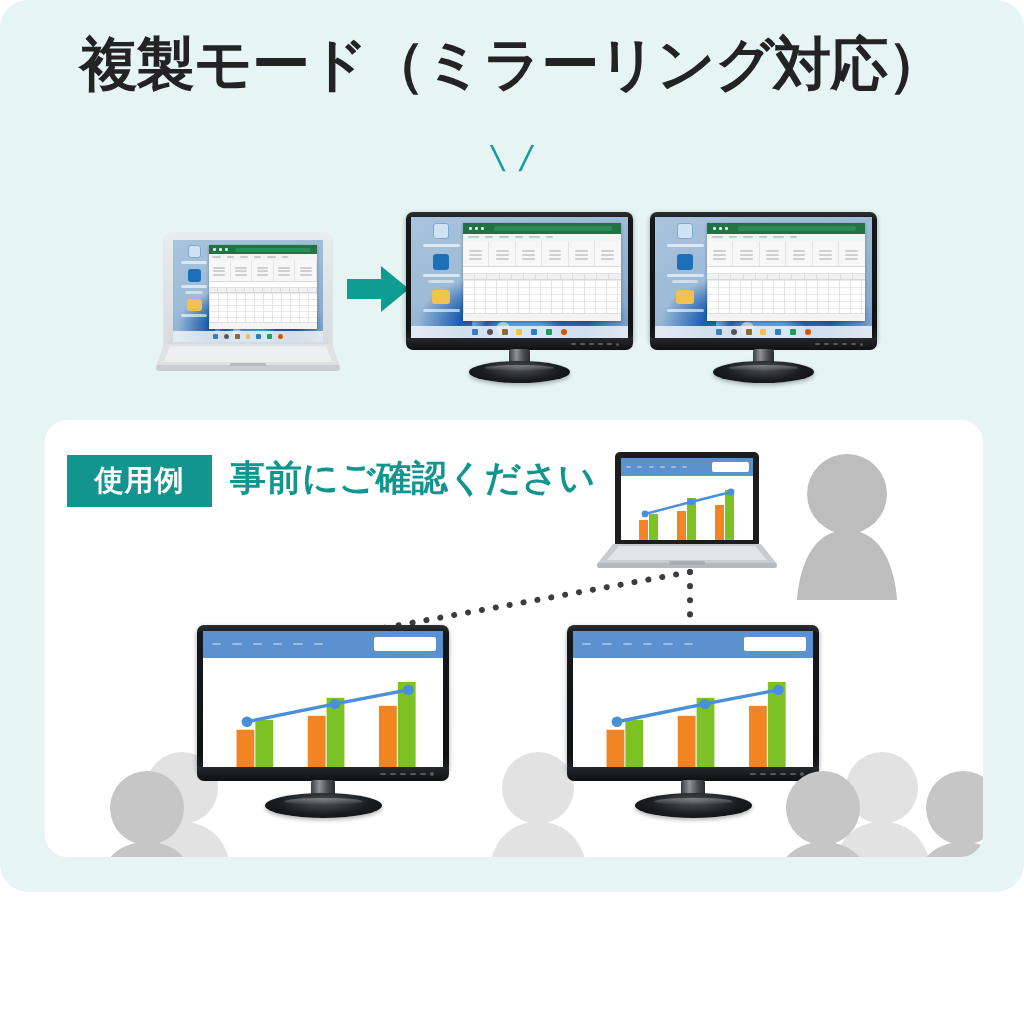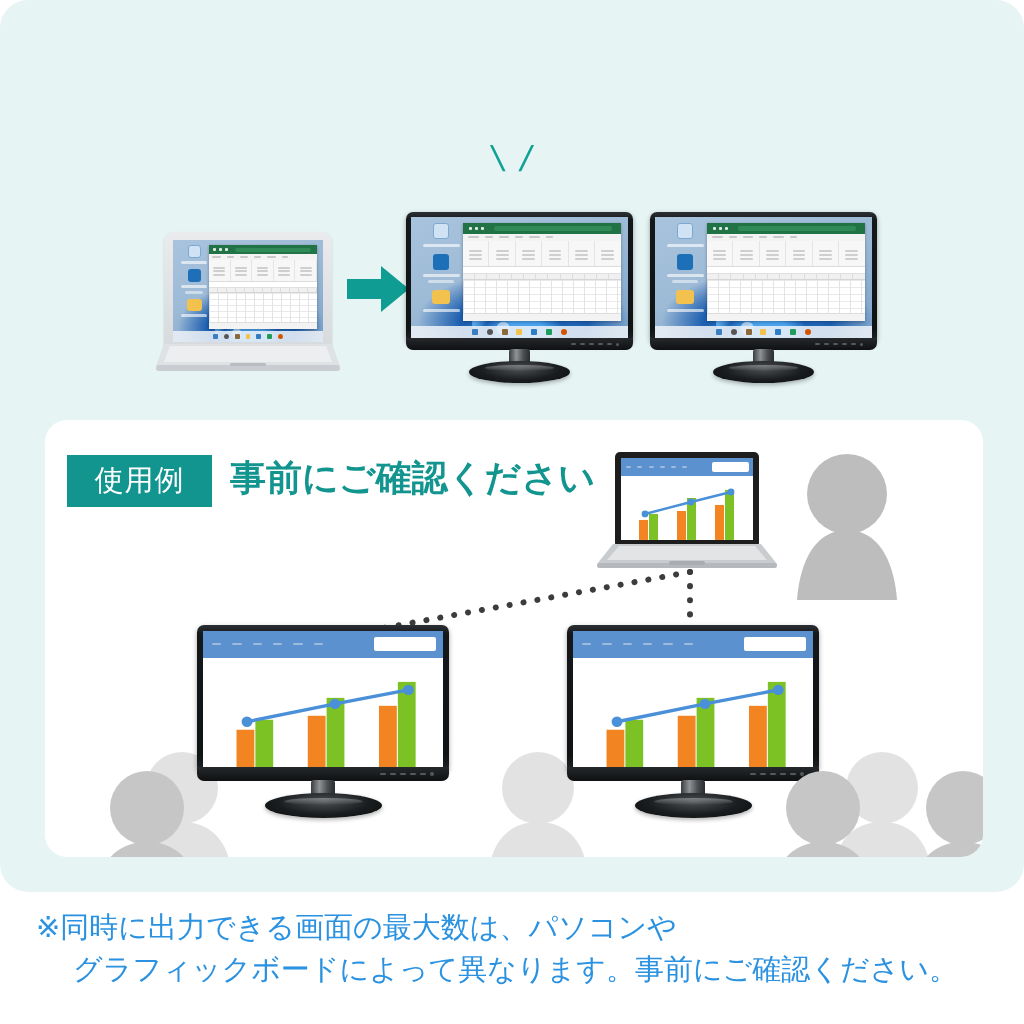--- a/index.html
+++ b/index.html
@@ -132,21 +132,21 @@
 
   
   .card{
     position:absolute; left:45px; top:420px; width:938px; height:437px;
     background:#ffffff; border-radius:22px; overflow:hidden;
   }
   .badge{
     position:absolute; left:22px; top:35px; width:145px; height:52px;
     background:#12948f; color:#ffffff;
     display:flex; align-items:center; justify-content:center;
-    font-size:29px; font-weight:400; letter-spacing:1px;
+    font-size:29px; font-weight:700; letter-spacing:1px;
   }
   .usage-head{
     position:absolute; left:185px; top:34px;
     color:#12948f; font-size:36px; font-weight:700; white-space:nowrap;
   }
 
   
   .browser{ position:absolute; left:0; top:0; width:100%; height:100%; background:#fff; }
   .br-bar{ position:absolute; left:0; top:0; width:100%; background:#5b91cf; display:flex; align-items:center; }
   .br-tabs{ display:flex; gap:10%; margin-left:4%; width:46%; }
@@ -169,20 +169,21 @@
     white-space:pre-line;
   }
 </style>
 </head>
 <body>
 
 <div id="root">
 
   <div class="panel"></div>
 
+  <div class="title">複製モード（ミラーリング対応）</div>
 
   <div class="subtitle-wrap">
     <span class="slash l">\</span>
     <span class="slash r">/</span>
   </div>
 
   <div class="laptop-top" style="left:156px; top:232px; width:184px; height:142px;">
 
     <div class="lt-lid" style="left:8px; top:0; width:168px; height:118px;"></div>
 
@@ -702,15 +703,13 @@
         </svg>
     </div>
     <div class="person" style="left:862px; top:350px; width:112px; height:120px;">
       <svg viewBox="0 0 112 120">
           <circle cx="56" cy="38" r="37" fill="#c6c6c6"></circle>
       <path d="M56 72 C20 72 8 100 6 120 L106 120 C104 100 92 72 56 72 Z" fill="#c6c6c6"></path>
         </svg>
     </div>
   </div>
 
-  <div class="note">※同時に出力できる画面の最大数は、パソコンや
-　 グラフィックボードによって異なります。事前にご確認ください。</div>
 </div>
 
 </body></html>

